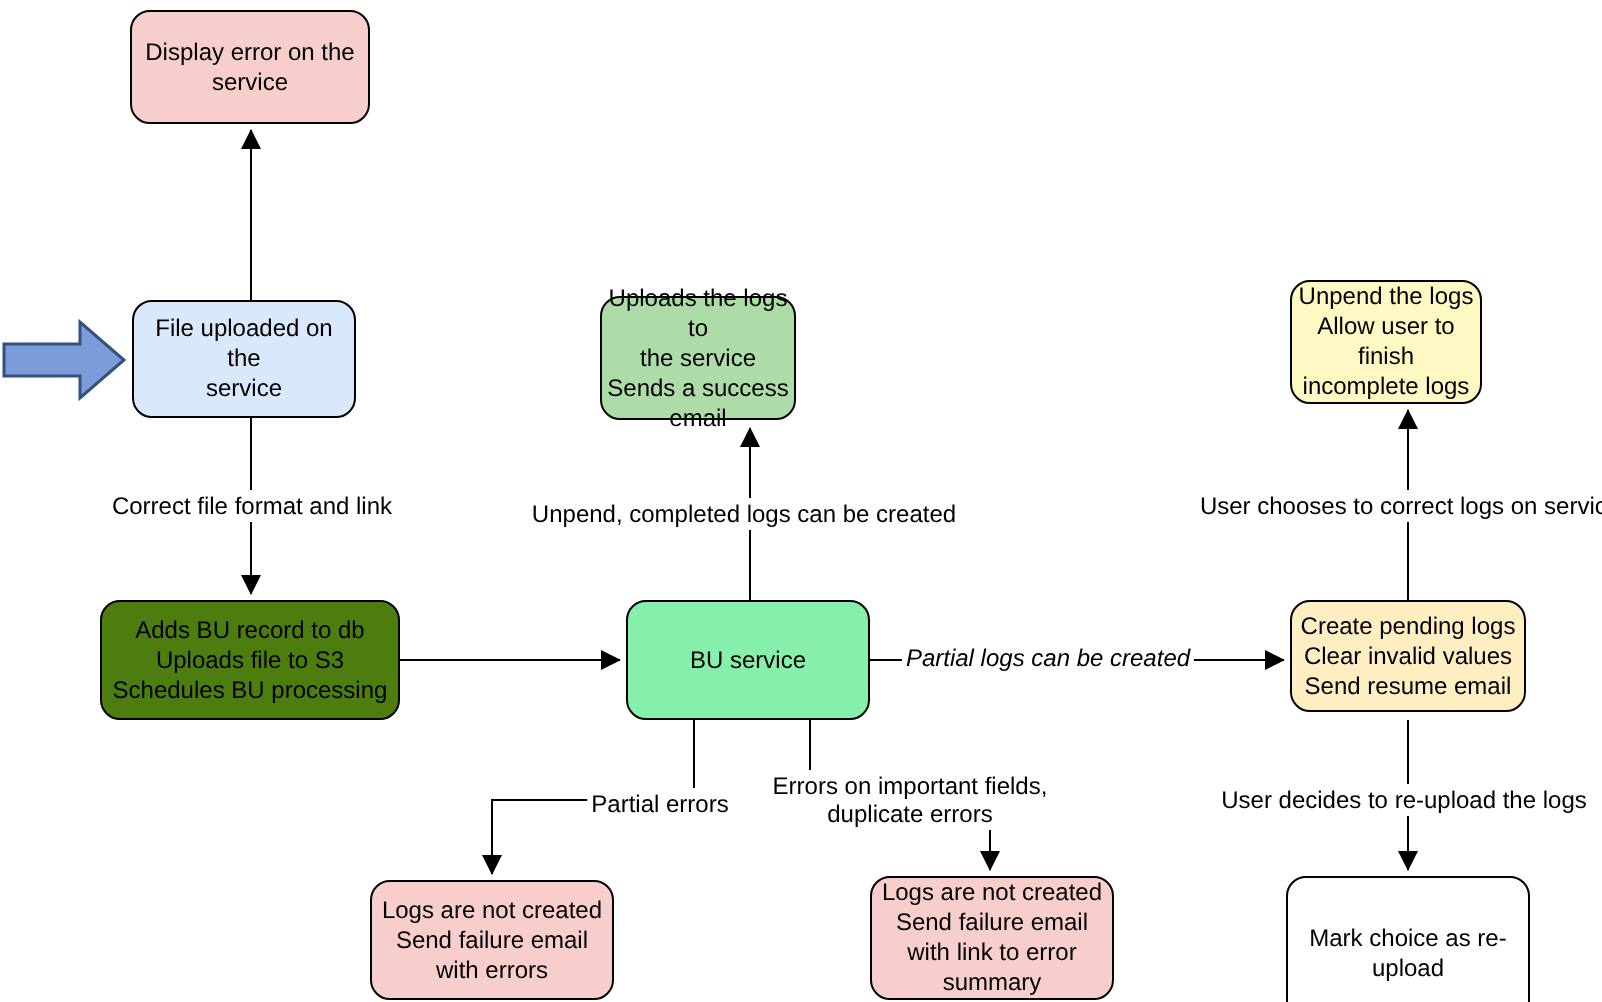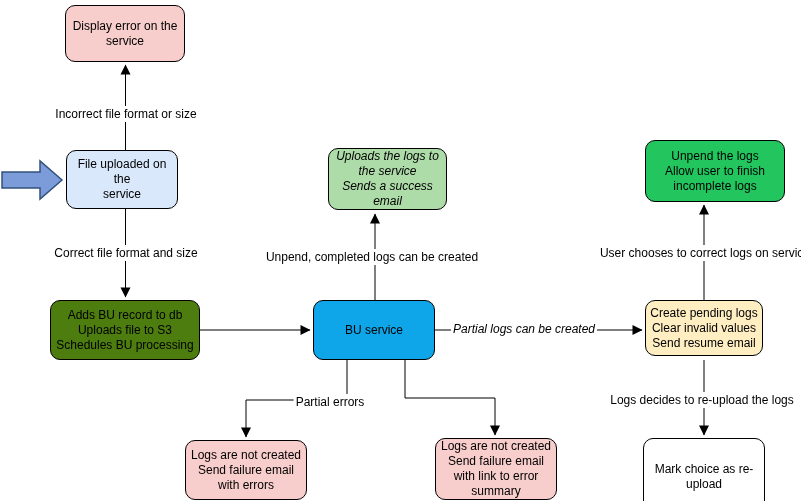--- a/index.html
+++ b/index.html
@@ -47,42 +47,43 @@
     <polygon points="2,172 40,172 40,161 62,180 40,199 40,188 2,188" fill="#7b9bd9" stroke="#34517e" stroke-width="1.5"></polygon>
   </svg>
 
   <div class="node" style="left: 65px; top: 5px; width: 120px; height: 57px; background: rgb(248, 206, 204);">Display error on the
 service</div>
   <div class="node" style="left: 66px; top: 150px; width: 112px; height: 59px; background: rgb(218, 232, 252);">File uploaded on the
 service</div>
   <div class="node" style="left: 50px; top: 300px; width: 150px; height: 60px; background: #4d7c0f;">Adds BU record to db
 Uploads file to S3
 Schedules BU processing</div>
-  <div class="node" style="left: 328px; top: 148px; width: 119px; height: 62px; background: rgb(174, 220, 168); font-style: italic;">Uploads the logs to
+  <div class="node" style="left: 300px; top: 148px; width: 98px; height: 62px; background: rgb(174, 220, 168);">Uploads the logs to
 the service
 Sends a success
 email</div>
-  <div class="node" style="left: 313px; top: 300px; width: 122px; height: 60px; background: #0ea5e9;">BU service</div>
+  <div class="node" style="left: 313px; top: 300px; width: 122px; height: 60px; background: #86efac;">BU service</div>
   <div class="node" style="left: 645px; top: 300px; width: 118px; height: 56px; background: rgb(255, 238, 194);">Create pending logs
 Clear invalid values
 Send resume email</div>
-  <div class="node" style="left: 645px; top: 140px; width: 140px; height: 62px; background: #22c55e;">Unpend the logs
+  <div class="node" style="left: 645px; top: 140px; width: 96px; height: 62px; background: #fef9c3;">Unpend the logs
 Allow user to finish
 incomplete logs</div>
   <div class="node" style="left: 643px; top: 438px; width: 122px; height: 78px; background: rgb(255, 255, 255);">Mark choice as re-
 upload</div>
   <div class="node" style="left: 185px; top: 440px; width: 122px; height: 60px; background: rgb(248, 206, 204);">Logs are not created
 Send failure email
 with errors</div>
   <div class="node" style="left: 435px; top: 438px; width: 122px; height: 62px; background: rgb(248, 206, 204);">Logs are not created
 Send failure email
 with link to error
 summary</div>
 
-  <div class="edge-label" style="left:126px; top:114px;">Incorrect file format or size</div>
-  <div class="edge-label" style="left:126px; top:253px;">Correct file format and size</div>
+  <div class="edge-label" style="left:126px; top:253px;">Correct file format and link</div>
   <div class="edge-label" style="left:372px; top:257px;">Unpend, completed logs can be created</div>
   <div class="edge-label" style="left:524px; top:329px;font-style:italic;">Partial logs can be created</div>
   <div class="edge-label" style="left:330px; top:402px;">Partial errors</div>
+  <div class="edge-label" style="left:455px; top:400px;">Errors on important fields,
+duplicate errors</div>
   <div class="edge-label" style="left:705px; top:253px;">User chooses to correct logs on service</div>
-  <div class="edge-label" style="left:702px; top:400px;">Logs decides to re-upload the logs</div>
+  <div class="edge-label" style="left:702px; top:400px;">User decides to re-upload the logs</div>
 
 </div>
 
 </body></html>

